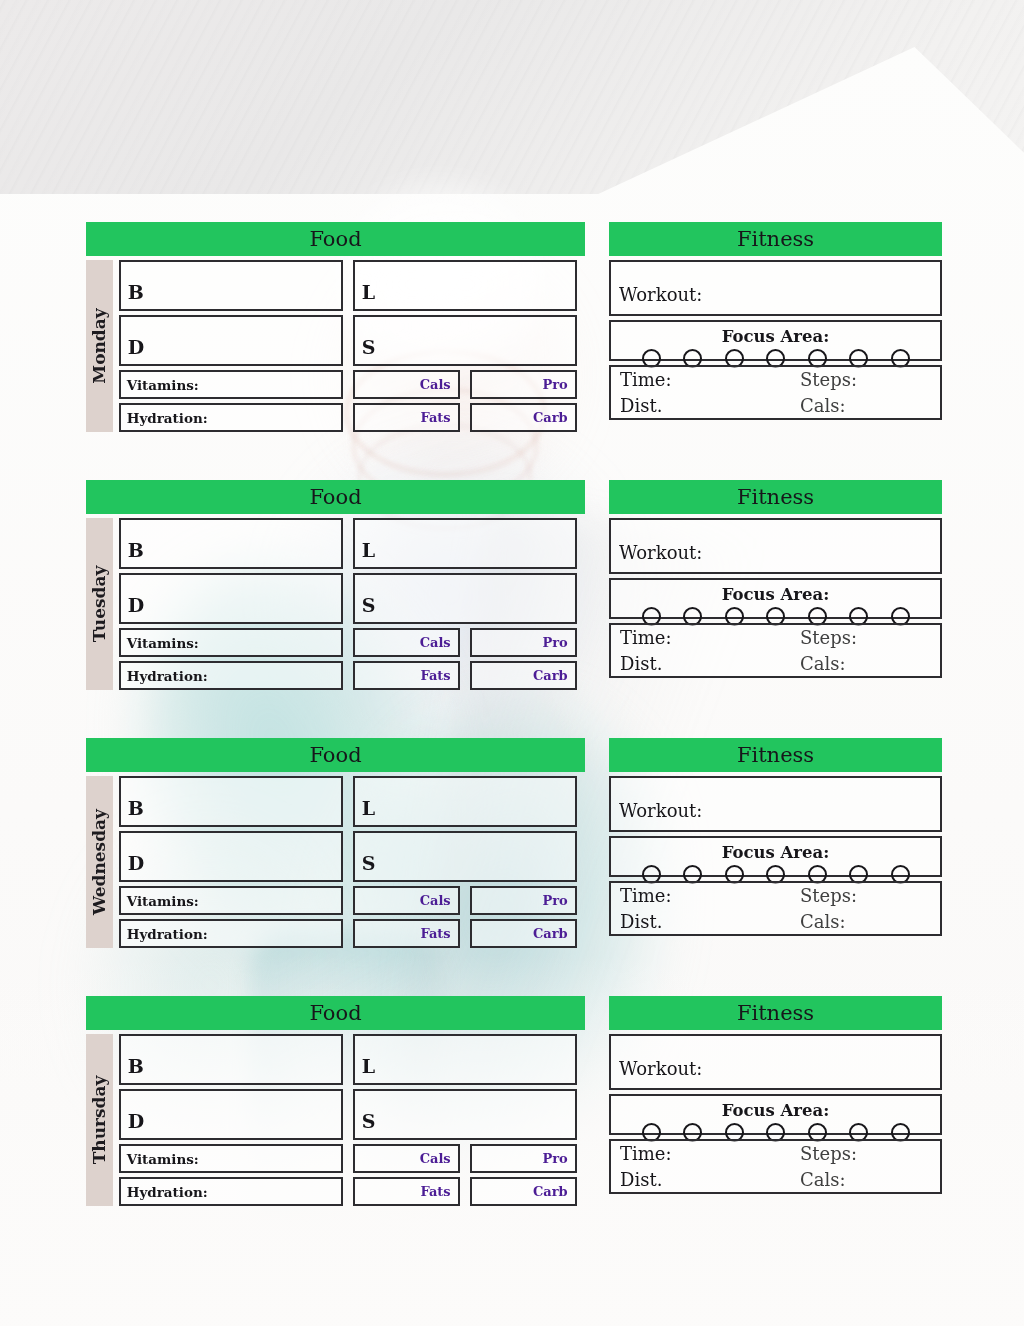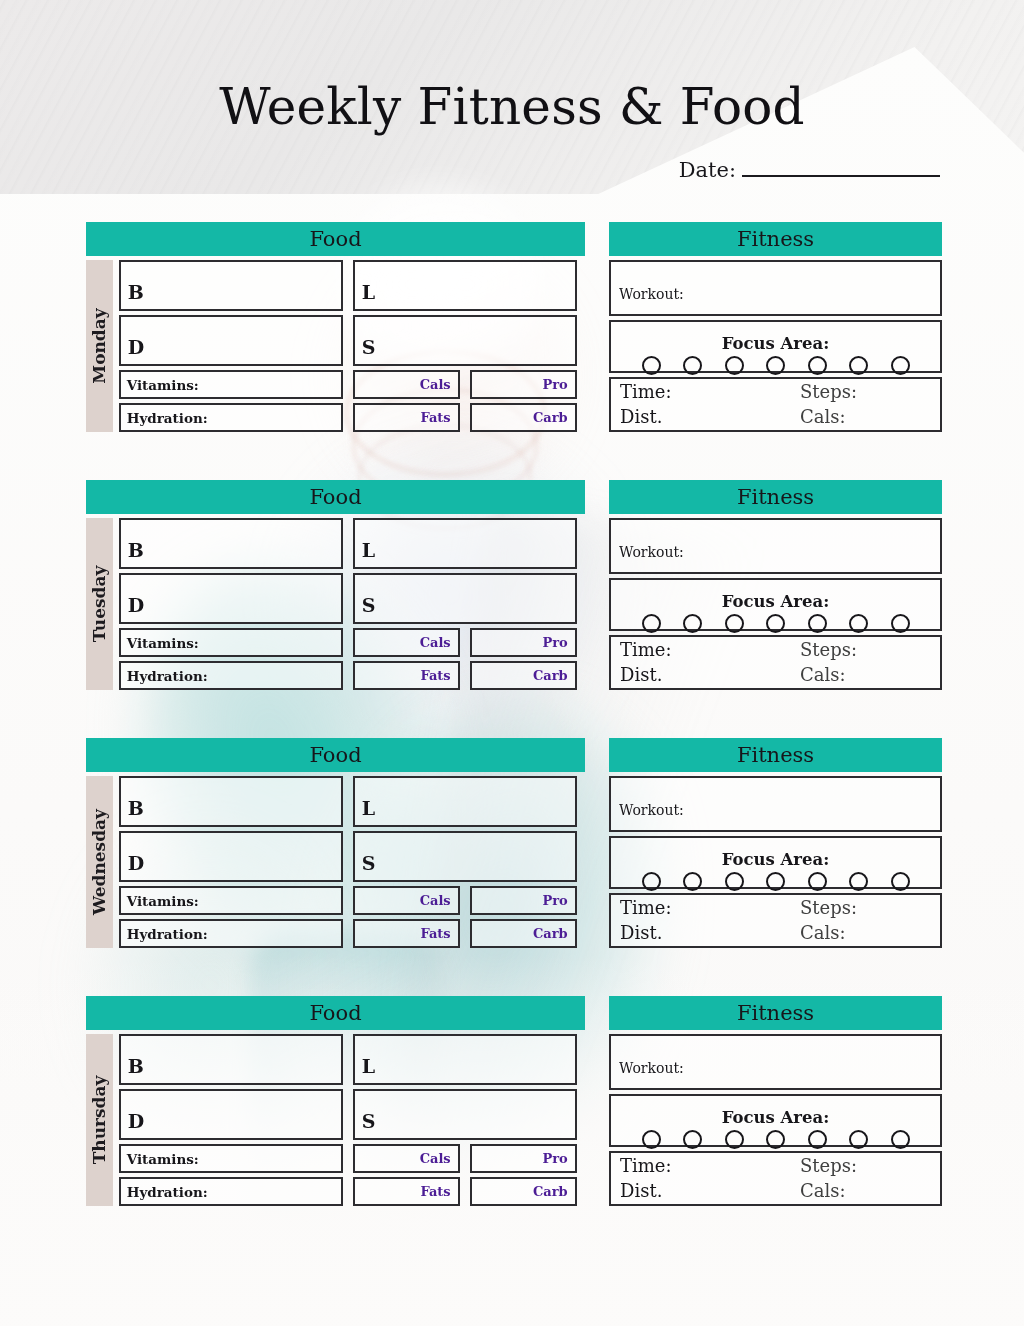--- a/index.html
+++ b/index.html
@@ -177,21 +177,21 @@
   .day-block {
     position: absolute;
     left: 86px;
     width: 856px;
   }
   .block-headers {
     display: flex;
     height: 34px;
   }
   .hdr {
-    background: #14b8a6;
+    background: #22c55e;
     display: flex;
     align-items: center;
     justify-content: center;
     font-size: 21px;
     color: #17161a;
     font-family: "DejaVu Serif", "Liberation Serif", serif;
   }
   .hdr-food { width: 499px; }
   .hdr-gap  { width: 24px; }
   .hdr-fit  { width: 333px; text-align: center; }
@@ -284,28 +284,28 @@
     box-sizing: border-box;
     width: 333px;
   }
   .fit-workout {
     height: 56px;
     display: flex;
     align-items: center;
     padding-left: 8px;
   }
   .fit-workout .lbl {
-    font-size: 14px;
+    font-size: 18px;
     color: #17161a;
     font-family: "DejaVu Serif", "Liberation Serif", serif;
     margin-top: 12px;
   }
   .fit-focus {
-    height: 53px;
-    padding-top: 11px;
+    height: 41px;
+    padding-top: 4px;
   }
   .focus-title {
     text-align: center;
     font-size: 16.5px;
     font-weight: 700;
     color: #17161a;
     font-family: "DejaVu Serif", "Liberation Serif", serif;
     line-height: 22px;
   }
   .circles {
@@ -318,21 +318,21 @@
     width: 19px;
     height: 19px;
     border: 2px solid #17161a;
     border-radius: 50%;
     box-sizing: border-box;
   }
   .fit-stats {
     height: 55px;
     display: flex;
     flex-direction: column;
-    justify-content: flex-start;
+    justify-content: space-between;
     padding-left: 9px;
   }
   .stat-line {
     display: flex;
     line-height: 25px;
   }
   .stat-line .s1 {
     width: 180px;
     font-size: 18px;
     color: #17161a;
@@ -361,26 +361,21 @@
   <div class="bg-blob blob-teal-a"></div>
   <div class="bg-blob blob-teal-b"></div>
   <div class="bg-blob blob-teal-c"></div>
   <div class="bg-bottle"></div>
   <div class="bg-shadow-diag"></div>
   <div class="bg-vignette"></div>
 </div>
 
 <div class="page">
 
-  <div class="title">Weekly Fitness &amp; Food</div>
-
-  <div class="date-row">
-    <span class="date-label">Date:</span>
-    <span class="date-line"></span>
-  </div>
+
 
   <div id="day-blocks">
       <div class="day-block" style="top: 222px;">
     <div class="block-headers">
       <div class="hdr hdr-food">Food</div>
       <div class="hdr-gap"></div>
       <div class="hdr hdr-fit">Fitness</div>
     </div>
 
     <div class="block-body">

